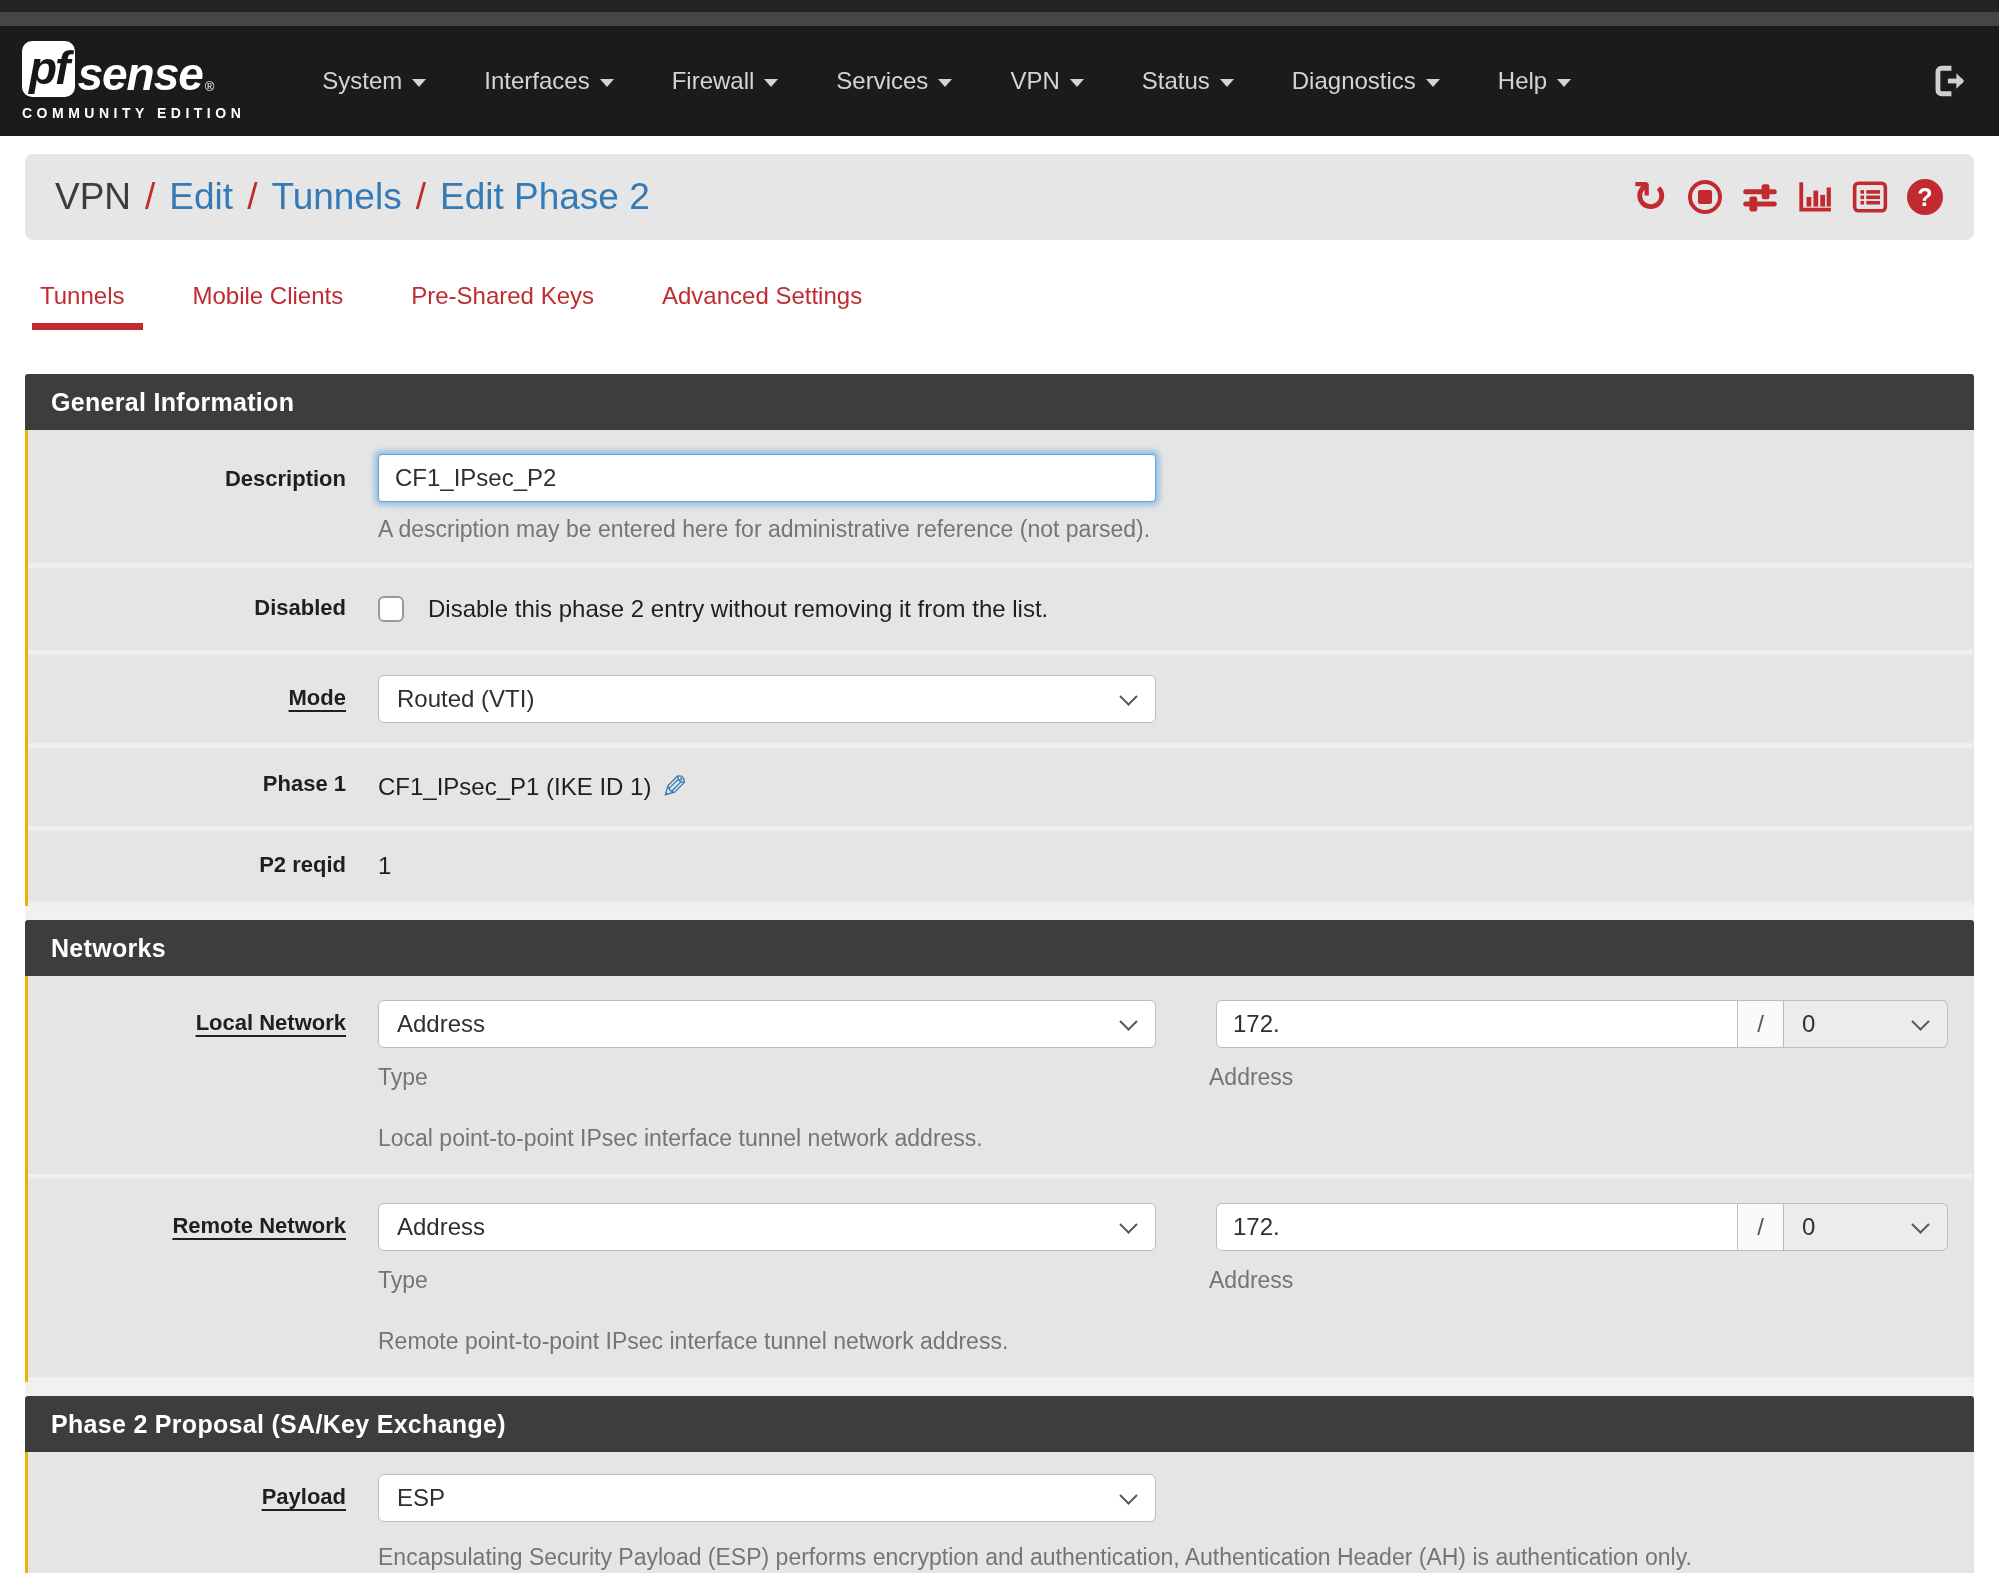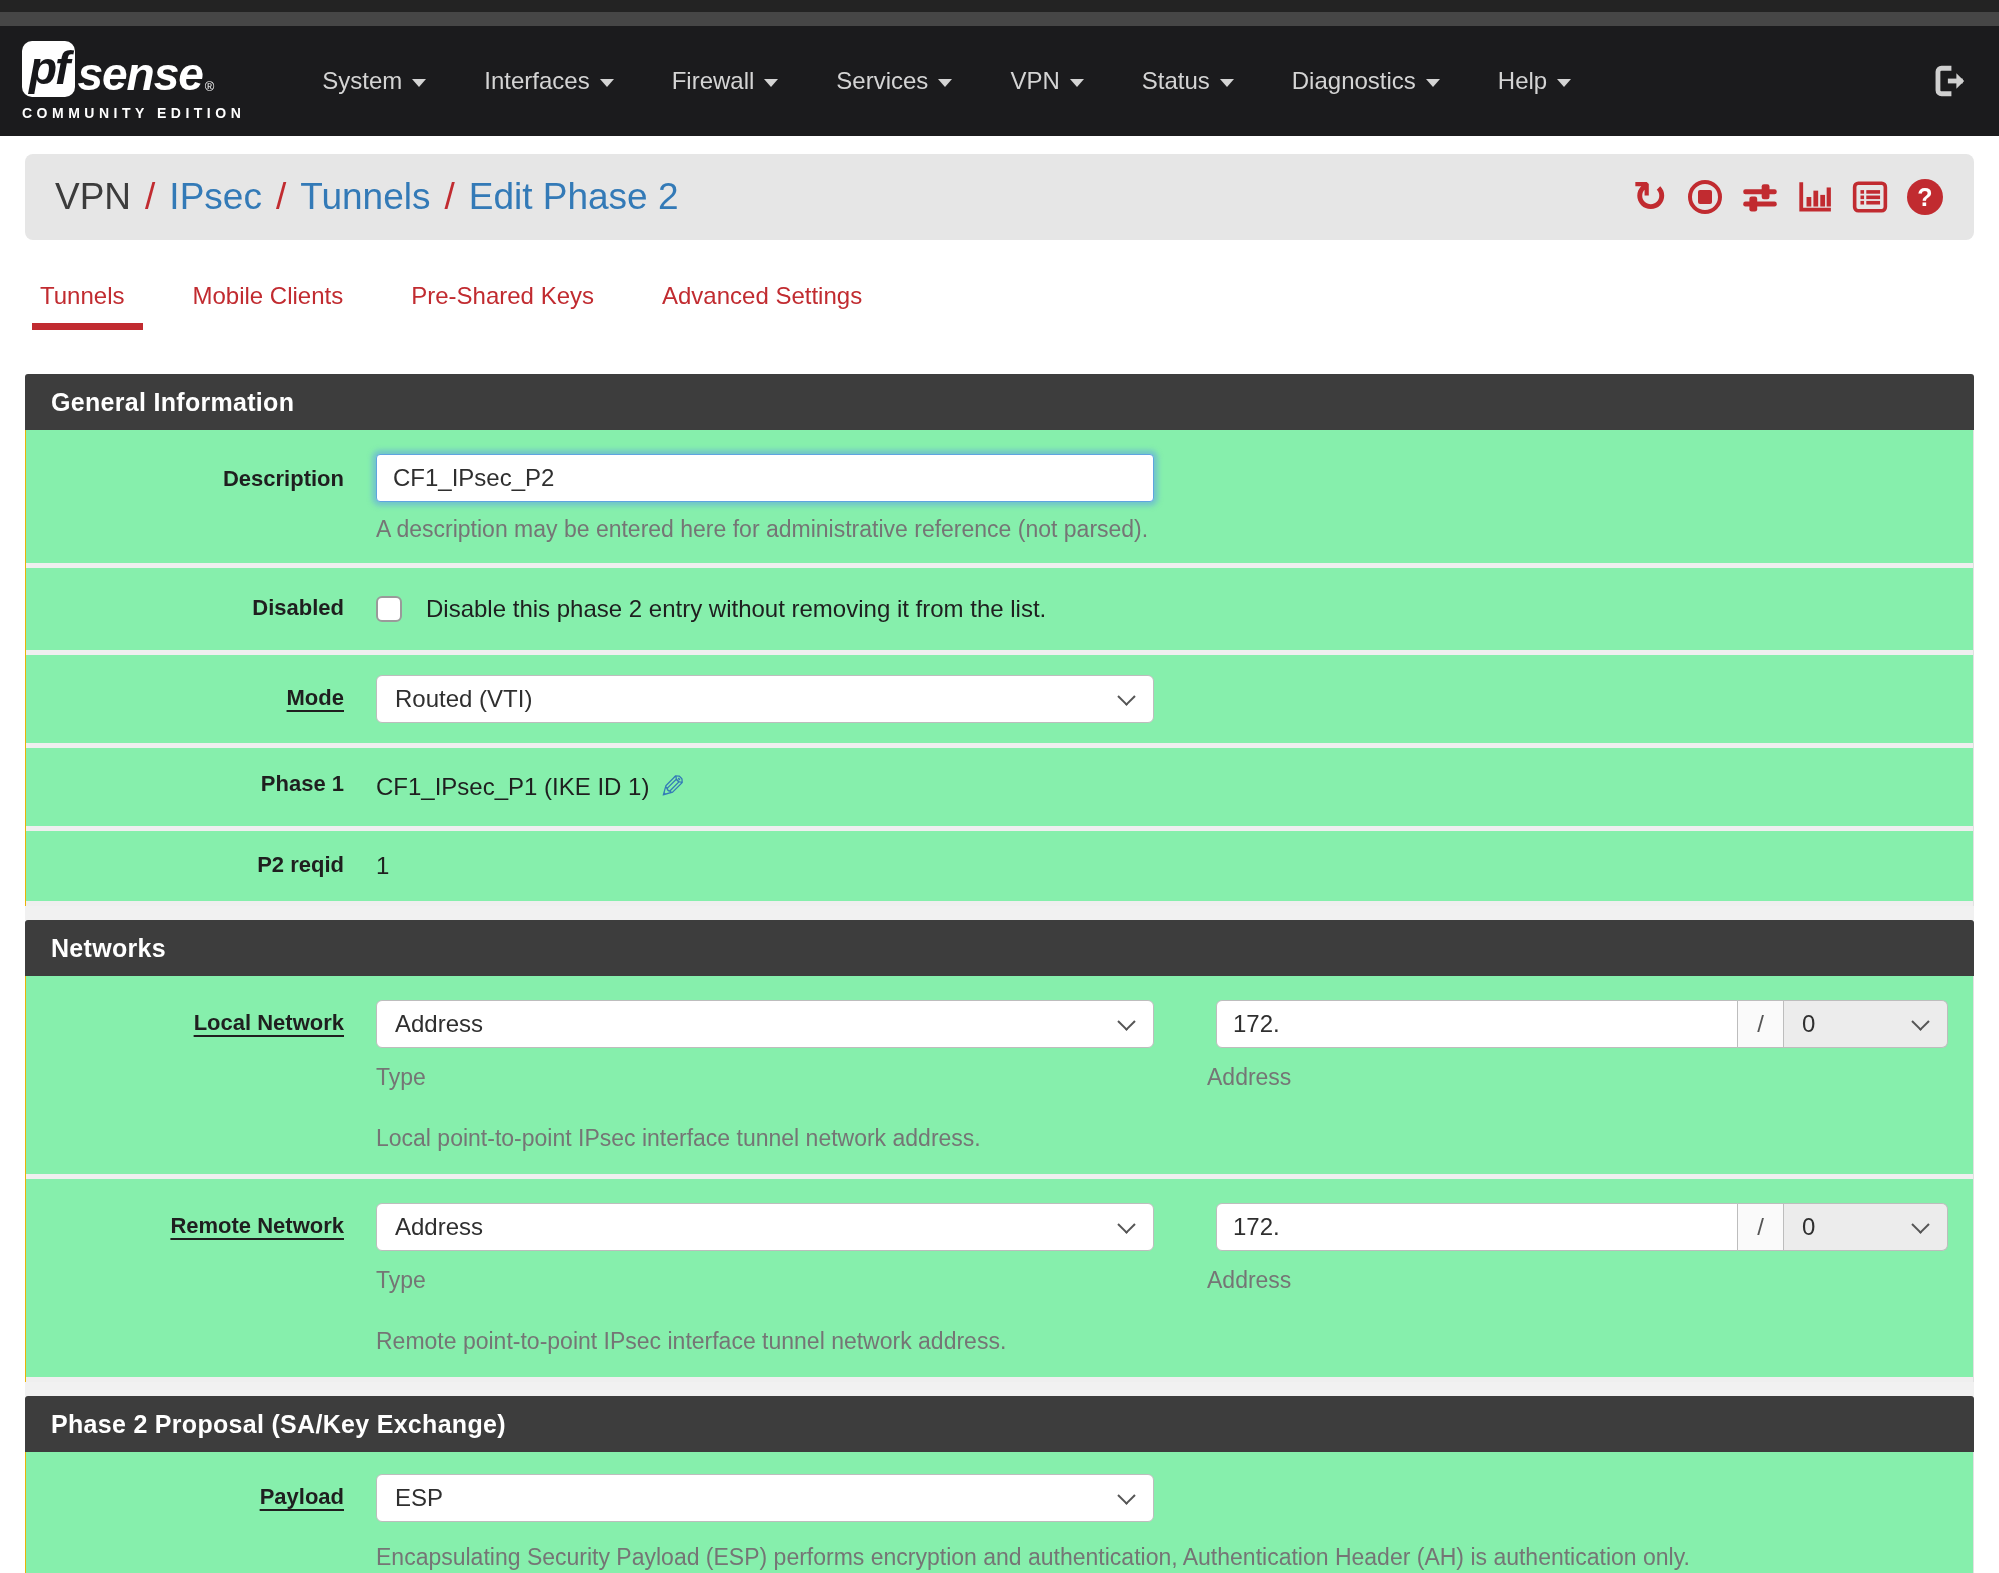--- a/index.html
+++ b/index.html
@@ -42,21 +42,21 @@
   .tabs { display:flex; gap:68px; margin:42px 0 0 40px; }
   .tab { font-size:24px; color:#c12b30; cursor:pointer; padding-bottom:20px; position:relative; white-space:nowrap; }
   .tab.active::after { content:""; position:absolute; left:-8px; right:-18px; bottom:0; height:7px; background:#c12b30; }
 
   
   .panel { margin:0 25px; }
   .panel.first { margin-top:44px; }
   .panel-gap { height:14px; background:#f1f1f1; margin:0 25px; }
   .panel-title { height:56px; background:#3d3d3d; color:#fff; font-size:25px; font-weight:bold;
                  display:flex; align-items:center; padding-left:26px; border-radius:3px 3px 0 0; letter-spacing:.3px; }
-  .panel-body { background:#86efac; border-left:1px solid #eab308; border-right:1px solid #e2e2e2; }
+  .panel-body { background:#e5e5e5; border-left:3px solid #eab308; border-right:1px solid #e2e2e2; }
   .frow { display:flex; border-bottom:5px solid #efefef; }
   .lbl { width:350px; text-align:right; padding:0 32px 0 0; font-weight:bold; font-size:22px; color:#1f1f1f; flex-shrink:0; }
   .lbl-u span { text-decoration:underline; text-decoration-thickness:2px; text-underline-offset:5px; }
   .ctl { flex:1; padding-right:25px; }
   .help { font-size:23px; color:#757575; }
   .cap { font-size:23px; color:#757575; }
 
   .text-input { height:48px; border:1px solid #bdbdbd; border-radius:4px; font-size:24px; color:#2f2f2f;
                 padding:0 16px; font-family:inherit; background:#fff; width:778px; }
   .text-input.focused { border-color:#5fa4e0; outline:none; box-shadow:0 0 5px 4px rgba(96,165,224,.55); }
@@ -140,21 +140,21 @@
         <path d="M10.5 12 h10.5" stroke="#d0d0d0" stroke-width="3.4"></path>
         <path d="M16.5 6.5 L22 12 L16.5 17.5 Z" fill="#d0d0d0"></path>
       </svg>
     </div>
   </nav>
 
   <div class="crumb-bar">
     <h1 class="crumbs">
       <span class="crumb-current">VPN</span>
       <span class="crumb-sep">/</span>
-      <a class="crumb-link">IPsec</a>
+      <a class="crumb-link">Edit</a>
       <span class="crumb-sep">/</span>
       <a class="crumb-link">Tunnels</a>
       <span class="crumb-sep">/</span>
       <a class="crumb-link">Edit Phase 2</a>
     </h1>
     <div class="crumb-actions">
       <span class="act">
           <span class="glyph-refresh">↻</span>
         </span>
       <span class="act">

